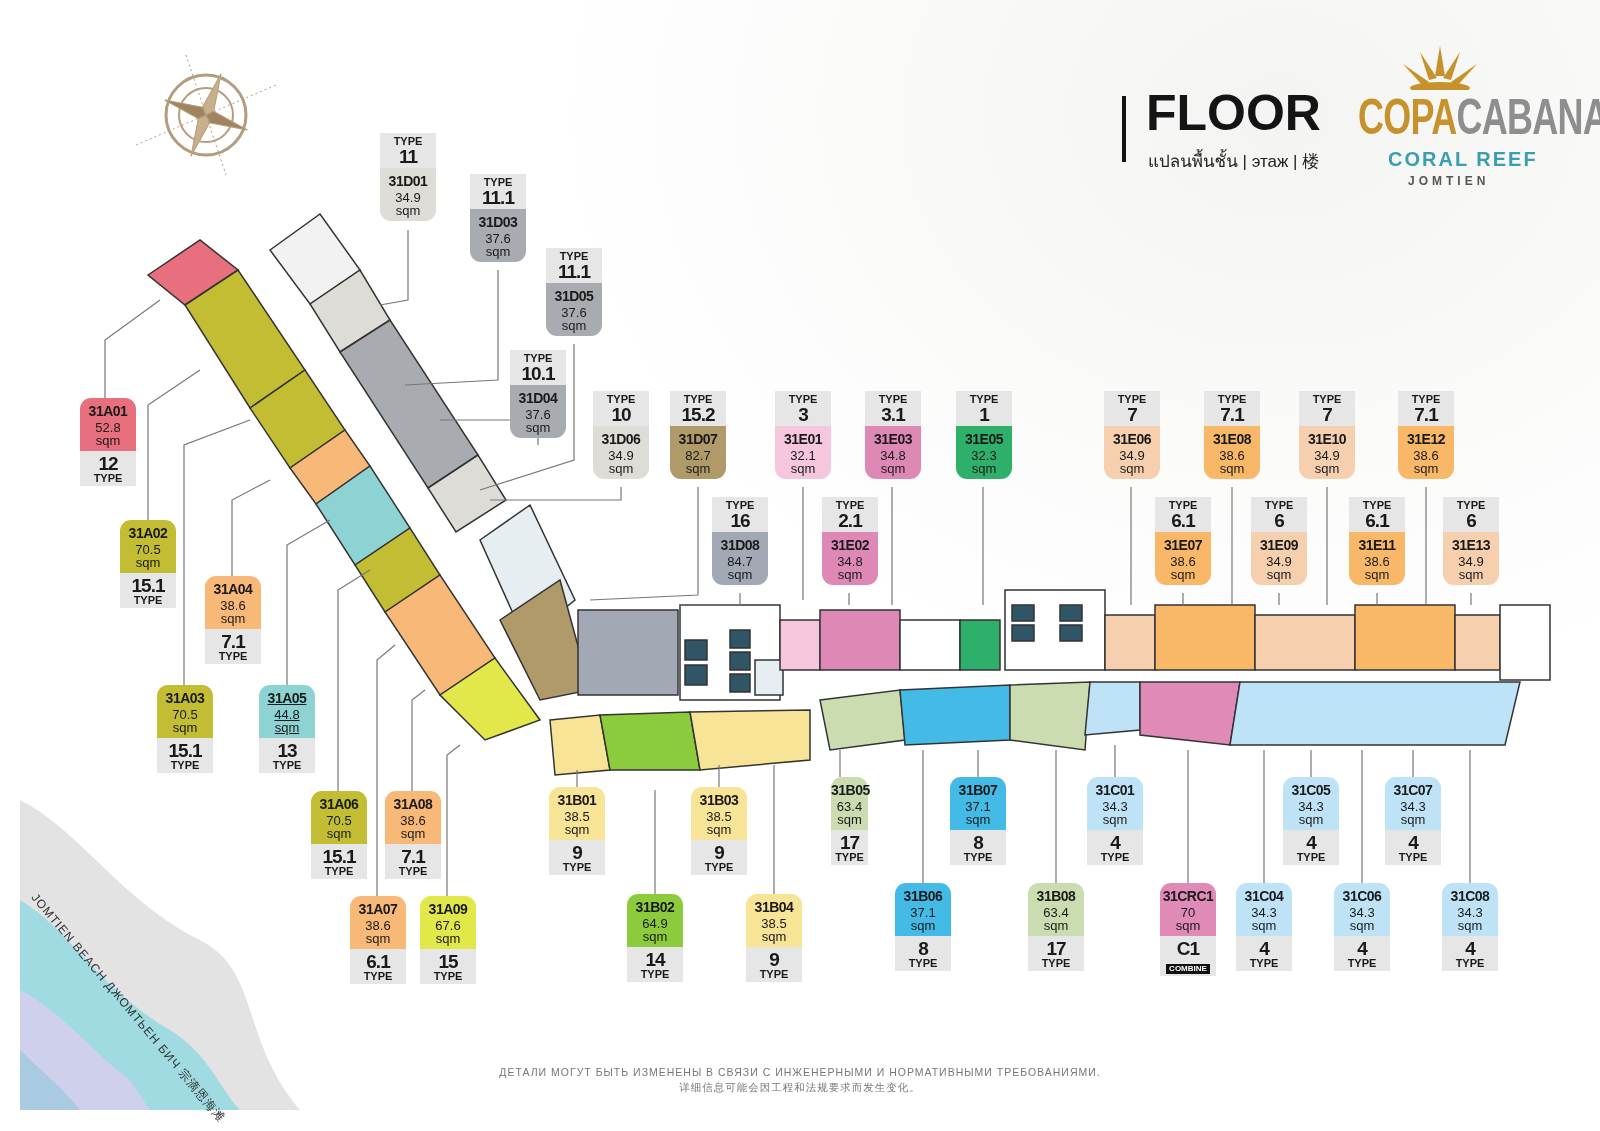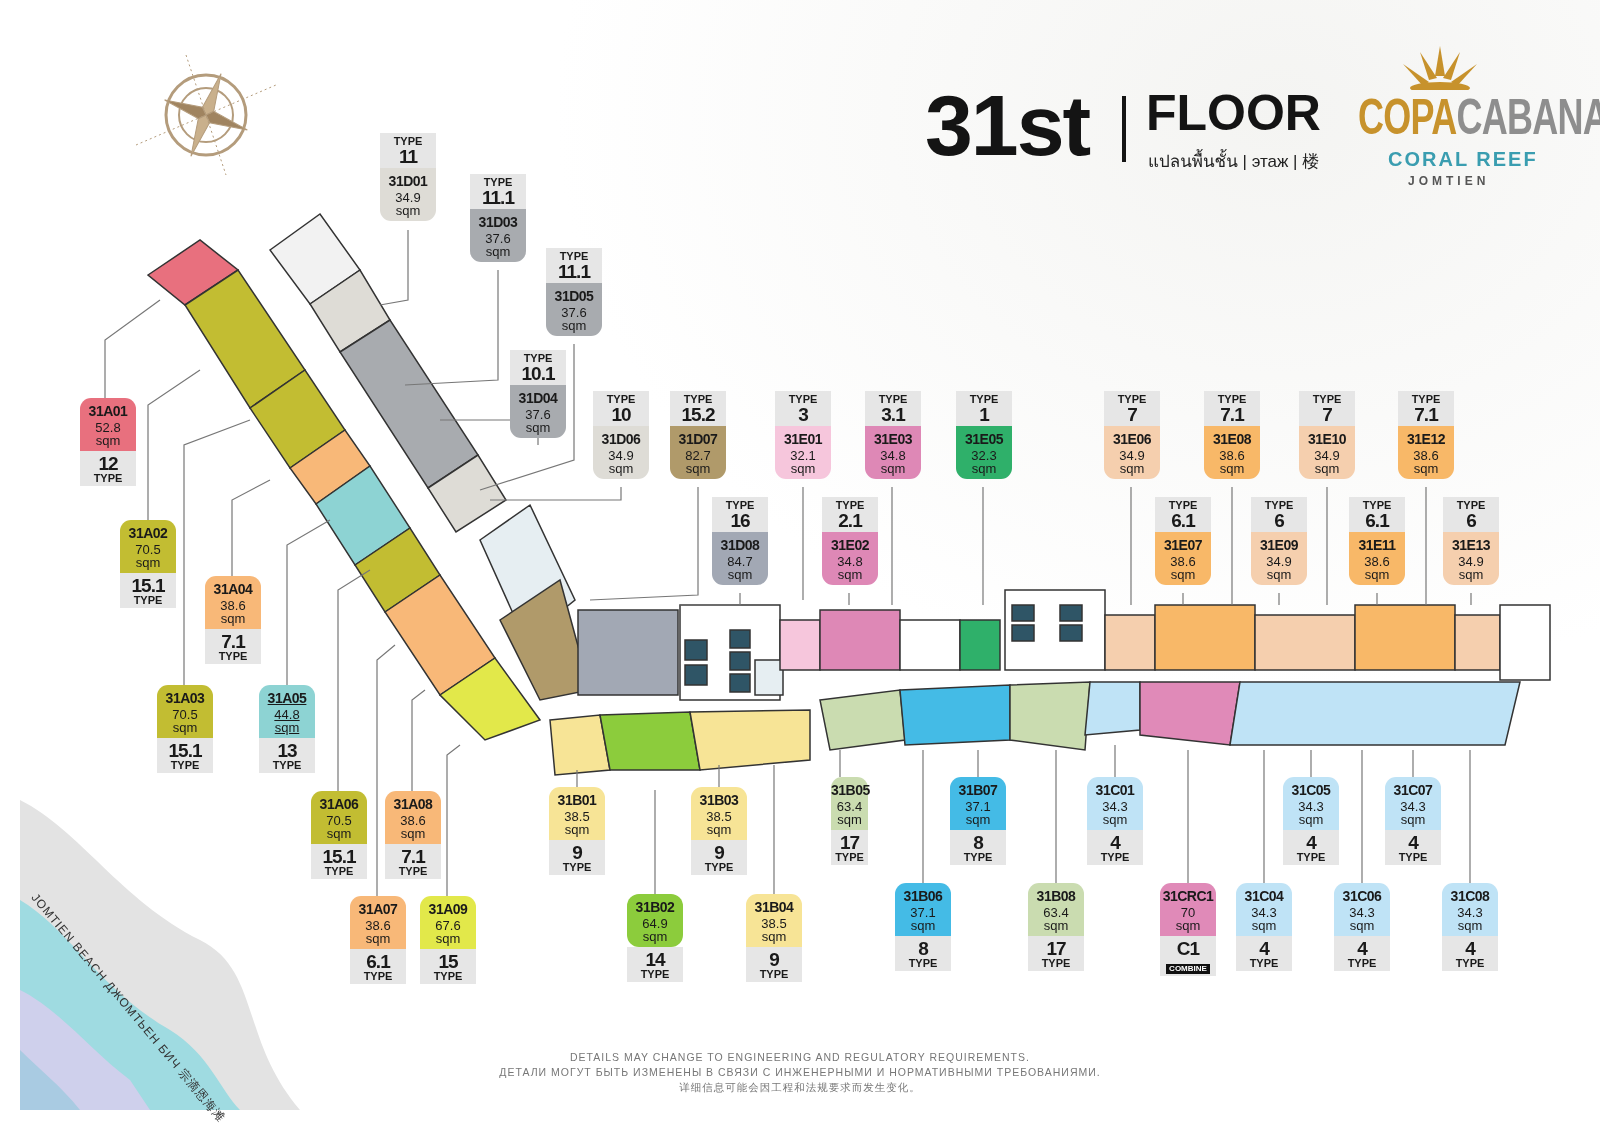--- a/index.html
+++ b/index.html
@@ -153,21 +153,20 @@
       <polyline points="1115,777 1115,745"></polyline>
       <polyline points="1188,883 1188,750"></polyline>
       <polyline points="1264,883 1264,750"></polyline>
       <polyline points="1311,777 1311,750"></polyline>
       <polyline points="1362,883 1362,750"></polyline>
       <polyline points="1413,777 1413,750"></polyline>
       <polyline points="1470,883 1470,750"></polyline>
     </g>
   </svg>
 
-  <div class="title-floor">31st</div>
   <div class="title-sep"></div>
   <div class="title-word">FLOOR</div>
   <div class="title-sub">แปลนพื้นชั้น | этаж | 楼</div>
 
   <div>
     <svg style="position:absolute;left:1395px;top:44px;" width="90" height="46" viewBox="0 0 90 46">
       <g fill="#c7922c">
         <path d="M45,2 L50,32 L40,32 Z"></path>
         <path d="M25,8 L42,34 L34,36 Z"></path>
         <path d="M65,8 L56,36 L48,34 Z"></path>
@@ -495,21 +494,21 @@
           <div class="unit-id">31B01</div>
           <div class="unit-area">38.5</div>
           <div class="unit-sqm">sqm</div>
         </div>
         <div class="type-block">
           <div class="type-num">9</div>
           <div class="type-word">TYPE</div>
         </div>
       </div>
       <div class="tag bottom" style="left: 627px; top: 894px;">
-        <div class="unit-block" style="background: rgb(140, 204, 60); border-radius: 12px;">
+        <div class="unit-block" style="background: rgb(140, 204, 60);">
           <div class="unit-id">31B02</div>
           <div class="unit-area">64.9</div>
           <div class="unit-sqm">sqm</div>
         </div>
         <div class="type-block">
           <div class="type-num">14</div>
           <div class="type-word">TYPE</div>
         </div>
       </div>
       <div class="tag bottom" style="left: 691px; top: 787px;">
@@ -652,16 +651,15 @@
         </div>
         <div class="type-block">
           <div class="type-num">4</div>
           <div class="type-word">TYPE</div>
         </div>
       </div>
     </div>
 
   <div class="beach-label">JOMTIEN BEACH  ДЖОМТЬЕН БИЧ  宗滴恩海滩</div>
 
-  <div class="disclaimer" style="top:1051px;">DETAILS MAY CHANGE TO ENGINEERING AND REGULATORY REQUIREMENTS.</div>
   <div class="disclaimer" style="top:1066px;">ДЕТАЛИ МОГУТ БЫТЬ ИЗМЕНЕНЫ В СВЯЗИ С ИНЖЕНЕРНЫМИ И НОРМАТИВНЫМИ ТРЕБОВАНИЯМИ.</div>
   <div class="disclaimer" style="top:1081px;">详细信息可能会因工程和法规要求而发生变化。</div>
 </div>
 
 </body></html>

